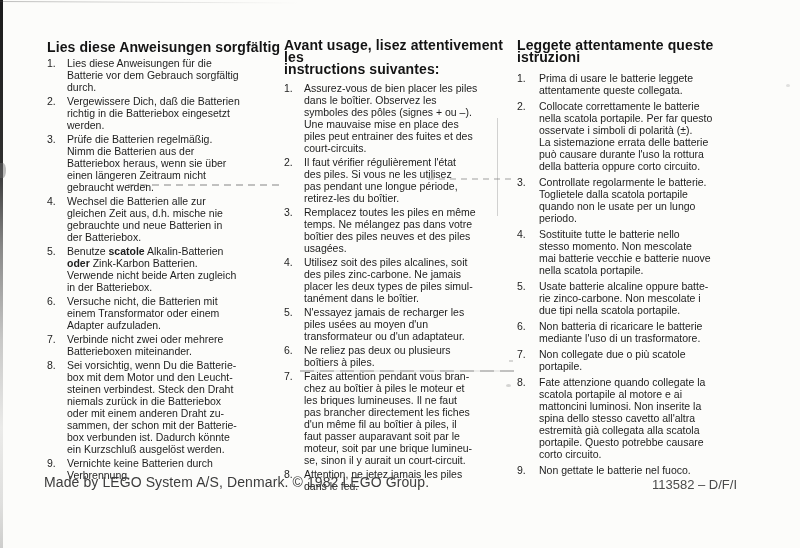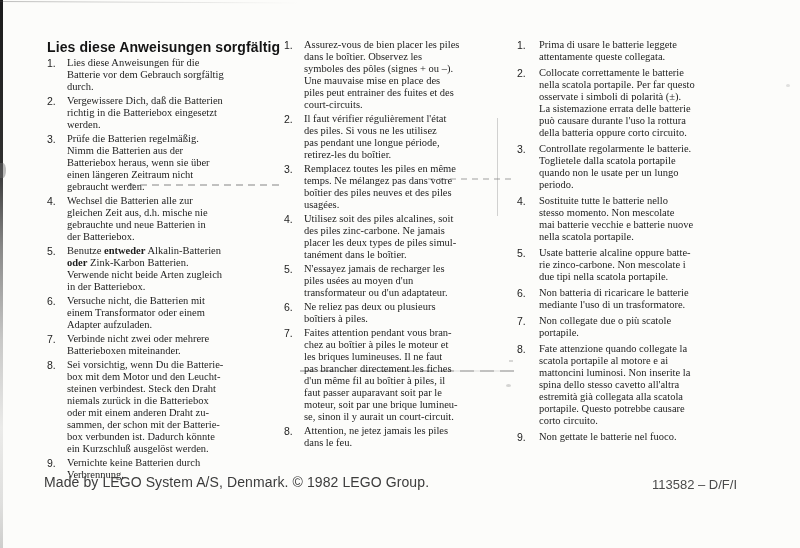--- a/index.html
+++ b/index.html
@@ -31,21 +31,21 @@
   .col-italian .col-title { margin-bottom: 9px; }
   .item {
     display: flex;
     font-size: 10.5px;
     line-height: 12px;
   }
   .col-german .item, .col-french .item { margin-bottom: 2px; }
   .col-italian .item { margin-bottom: 4px; }
   .num { flex: none; width: 20px; }
   .col-italian .num { width: 22px; }
-  .txt { flex: 1; white-space: pre-line; font-family: Liberation Serif, serif; }
+  .txt { flex: 1; white-space: pre-line; }
   .txt b { font-weight: bold; }
   .footer-left {
     position: absolute;
     left: 44px; top: 474px;
     font-size: 14px;
     color: #3c3c3c;
     letter-spacing: 0.1px;
   }
   .footer-right {
     position: absolute;
@@ -143,21 +143,21 @@
     </div>
     <div class="item">
       <span class="num">4.</span>
       <span class="txt">Wechsel die Batterien alle zur
 gleichen Zeit aus, d.h. mische nie
 gebrauchte und neue Batterien in
 der Batteriebox.</span>
     </div>
     <div class="item">
       <span class="num">5.</span>
-      <span class="txt"><span>Benutze </span><b>entweder</b><span> Alkalin-Batterien
+      <span class="txt"><span>Benutze </span><b>scatole</b><span> Alkalin-Batterien
 </span><b>oder</b><span> Zink-Karbon Batterien.
 Verwende nicht beide Arten zugleich
 in der Batteriebox.</span></span>
     </div>
     <div class="item">
       <span class="num">6.</span>
       <span class="txt">Versuche nicht, die Batterien mit
 einem Transformator oder einem
 Adapter aufzuladen.</span>
     </div>
@@ -178,20 +178,22 @@
 ein Kurzschluß ausgelöst werden.</span>
     </div>
     <div class="item">
       <span class="num">9.</span>
       <span class="txt">Vernichte keine Batterien durch
 Verbrennung.</span>
     </div>
   </div>
 
   <div class="col col-french">
+    <div class="col-title">Avant usage, lisez attentivement les
+instructions suivantes:</div>
     <div class="item">
       <span class="num">1.</span>
       <span class="txt">Assurez-vous de bien placer les piles
 dans le boîtier. Observez les
 symboles des pôles (signes + ou –).
 Une mauvaise mise en place des
 piles peut entrainer des fuites et des
 court-circuits.</span>
     </div>
     <div class="item">
@@ -238,20 +240,22 @@
 se, sinon il y aurait un court-circuit.</span>
     </div>
     <div class="item">
       <span class="num">8.</span>
       <span class="txt">Attention, ne jetez jamais les piles
 dans le feu.</span>
     </div>
   </div>
 
   <div class="col col-italian">
+    <div class="col-title">Leggete attentamente queste
+istruzioni</div>
     <div class="item">
       <span class="num">1.</span>
       <span class="txt">Prima di usare le batterie leggete
 attentamente queste collegata.</span>
     </div>
     <div class="item">
       <span class="num">2.</span>
       <span class="txt">Collocate correttamente le batterie
 nella scatola portapile. Per far questo
 osservate i simboli di polarità (±).

